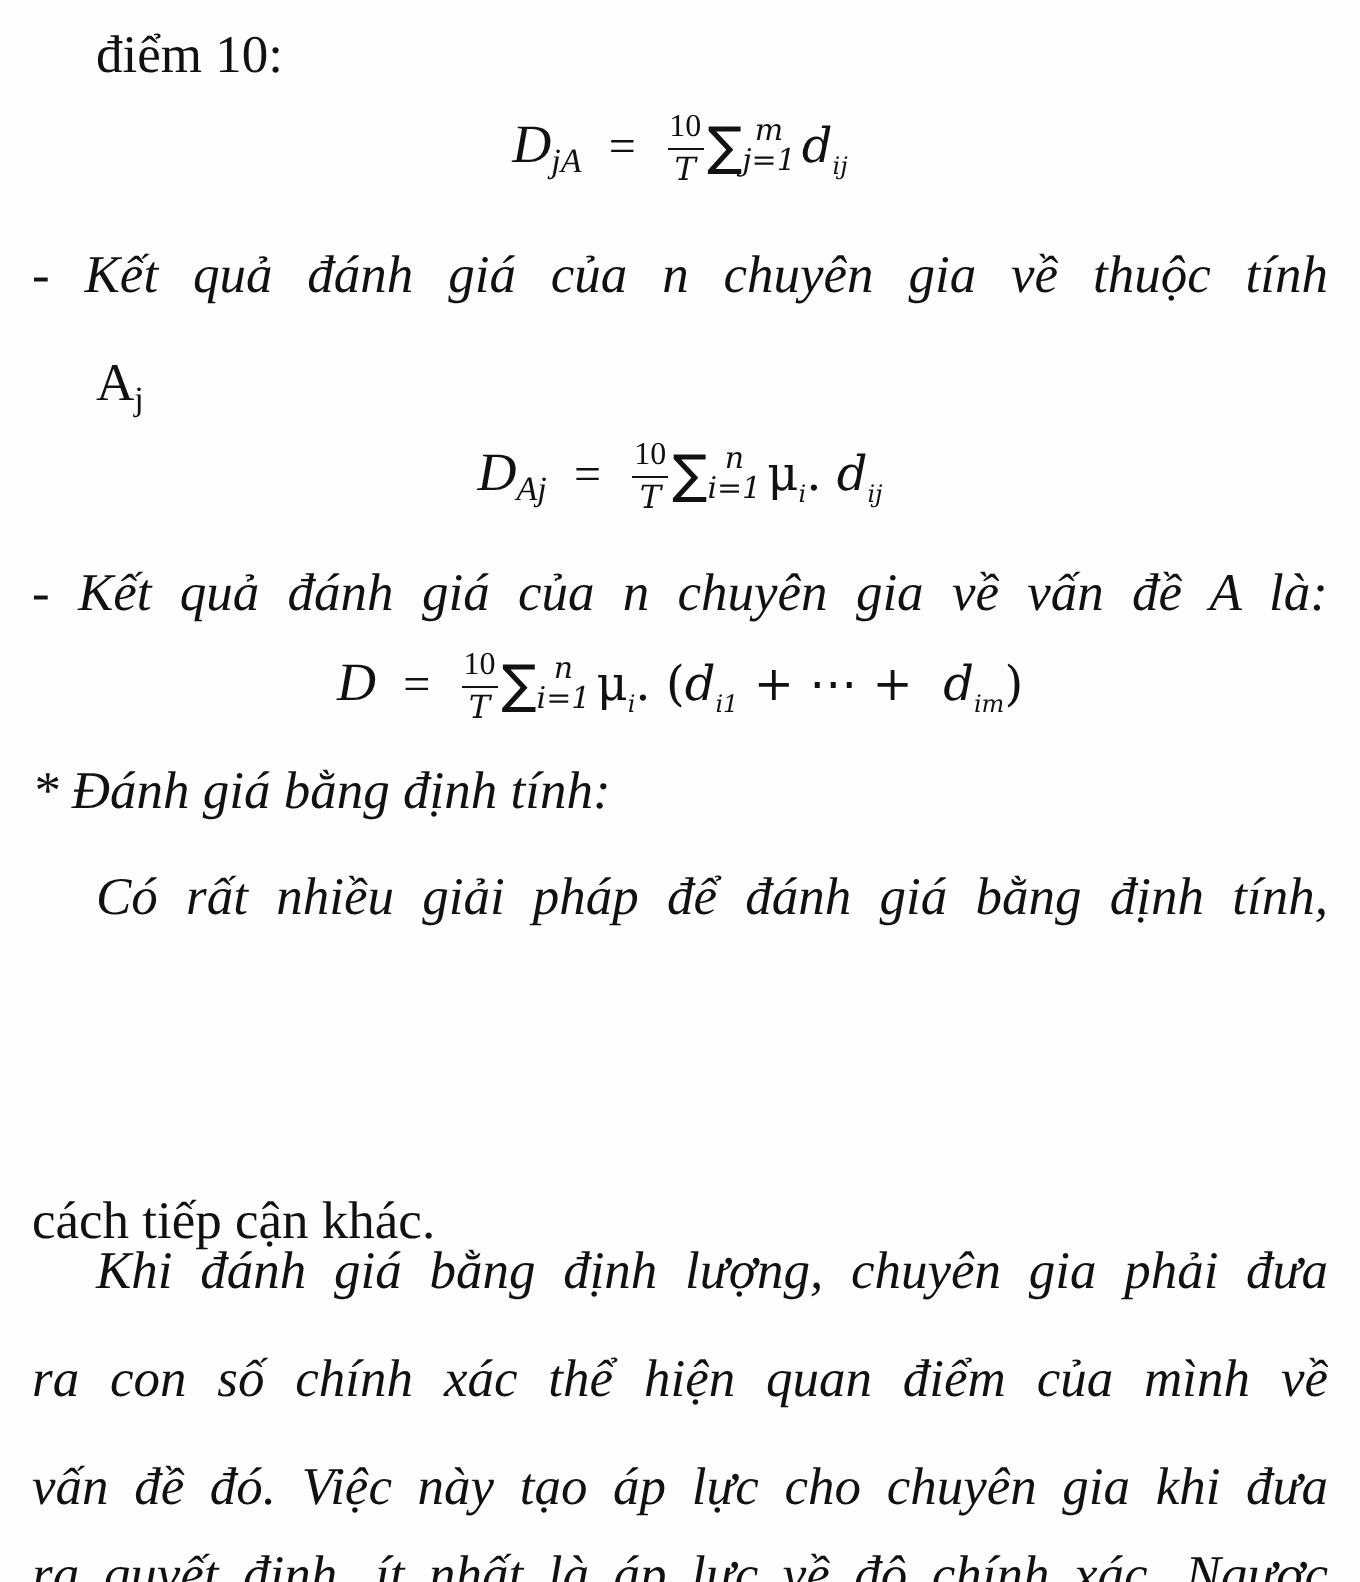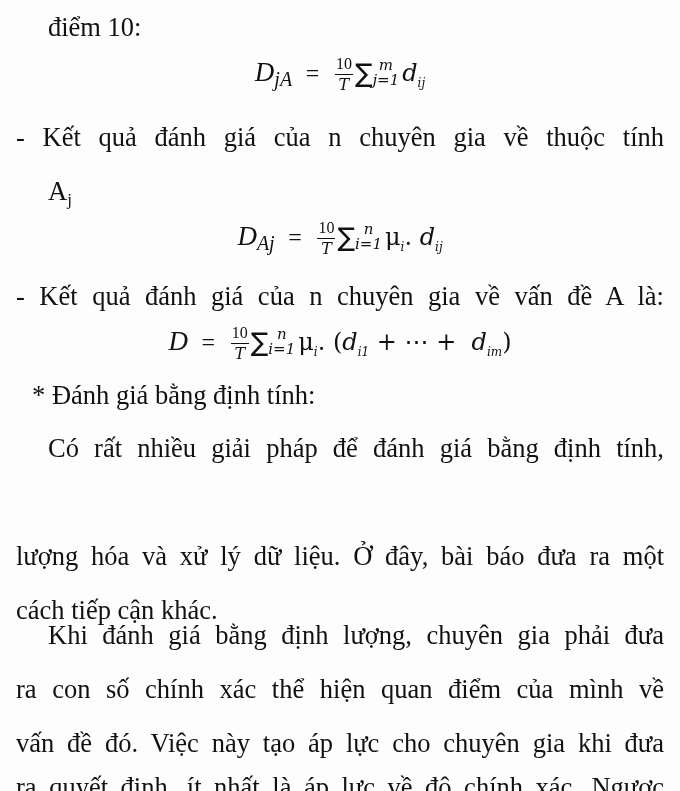--- a/index.html
+++ b/index.html
@@ -25,20 +25,21 @@
       position: absolute;
       font-size: 26.5px;
       line-height: 1;
       white-space: nowrap;
     }
     .just {
       left: 16px;
       width: 648px;
       text-align: justify;
       text-align-last: justify;
+      font-style: italic;
     }
     .formula {
       position: absolute;
       left: 0;
       width: 680px;
       text-align: center;
       white-space: nowrap;
       font-family: "DejaVu Serif", "Liberation Serif", serif;
       font-size: 24px;
       line-height: 1;
@@ -91,21 +92,21 @@
     }
     .ital { font-style: italic; }
     .Dsym {
       font-family: "Liberation Serif", serif;
       font-style: italic;
       font-size: 27px;
     }
     .Dsub {
       font-family: "Liberation Serif", serif;
       font-style: italic;
-      font-size: 20px;
+      font-size: 17px;
       vertical-align: -5px;
       line-height: 0;
     }
     .eq {
       font-family: "Liberation Serif", serif;
       margin: 0 6px;
     }
   </style>
 </head>
 <body>
@@ -153,24 +154,23 @@
     </span><span class="sigma">∑</span><span class="limits">
       <span class="up">n</span>
       <span class="lo ital">i=1</span>
     </span><span>μ</span><span class="sub fi">i</span><span>.</span>&nbsp;<span>(</span><span class="fi">d</span><span class="sub fi">i1</span>
     <span>+</span>
     <span>⋯</span>
     <span>+</span>&nbsp;
     <span class="fi">d</span><span class="sub fi">im</span><span>)</span>
   </div>
 
-  <div class="line" style="left:32px; top:382px; ">* Đánh giá bằng định tính:</div>
+  <div class="line" style="left:16px; top:382px; font-style:italic;">* Đánh giá bằng định tính:</div>
 
   <div class="line just" style="top:435px; left:48px; width:616px;">Có rất nhiều giải pháp để đánh giá bằng định tính,</div>
-  <div class="line just" style="top:543px;">lượng hóa và xử lý dữ liệu. Ở đây, bài báo đưa ra một</div>
   <div class="line" style="top:597px; left:16px;">cách tiếp cận khác.</div>
 
   <div class="line just" style="top:622px; left:48px; width:616px; top:622px;">Khi đánh giá bằng định lượng, chuyên gia phải đưa</div>
   <div class="line just" style="top:676px;">ra con số chính xác thể hiện quan điểm của mình về</div>
   <div class="line just" style="top:730px;">vấn đề đó. Việc này tạo áp lực cho chuyên gia khi đưa</div>
   <div class="line just" style="top:774px;">ra quyết định, ít nhất là áp lực về độ chính xác. Ngược</div>
 
 </div>
 
 </body></html>

